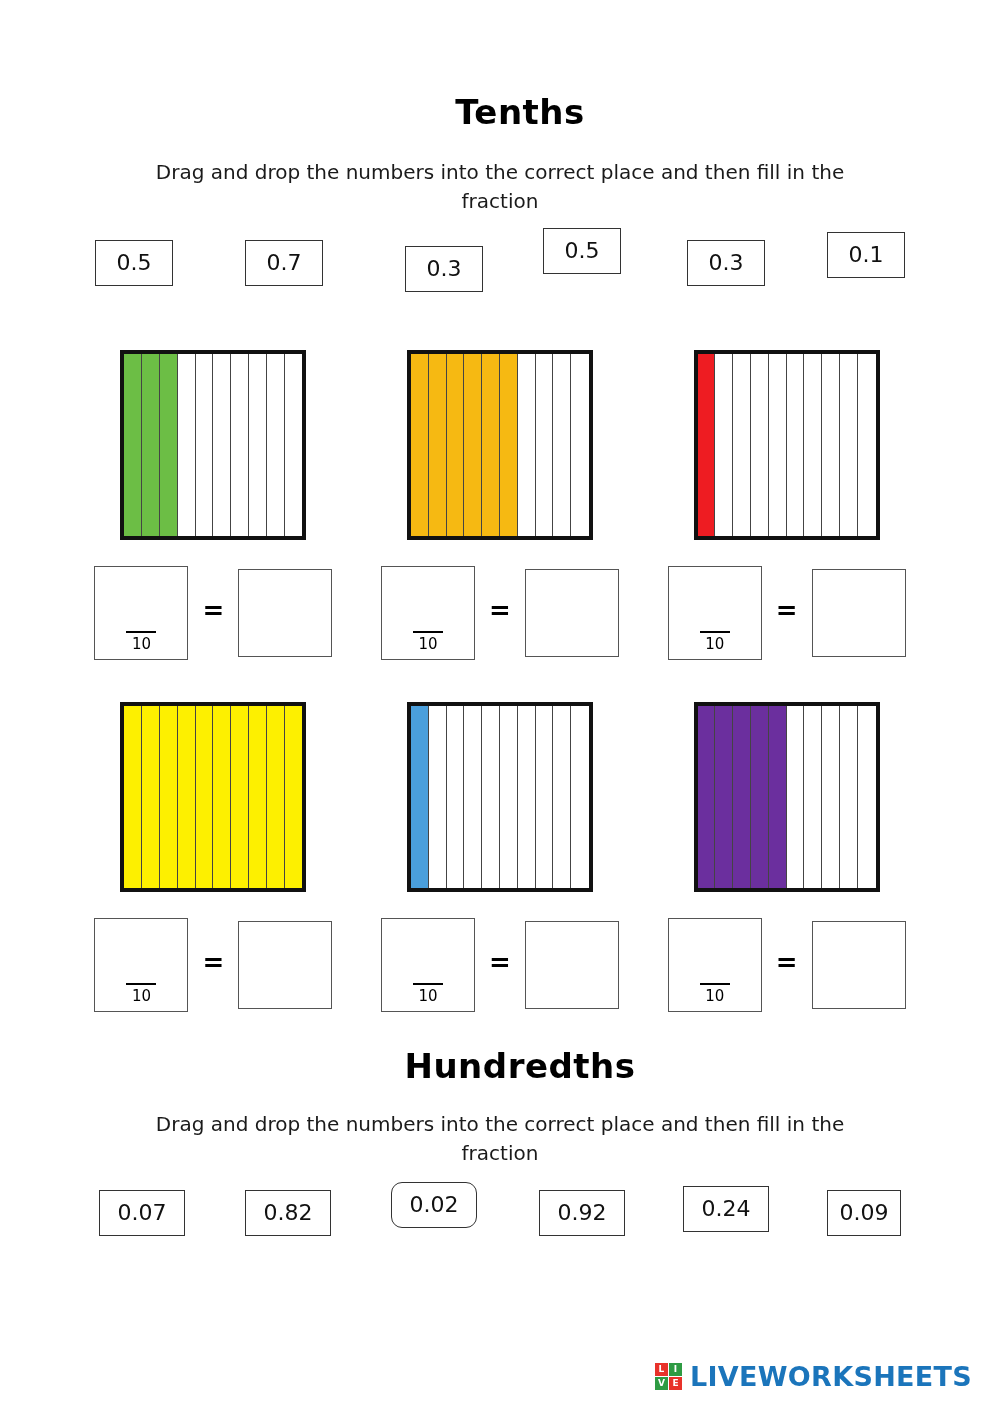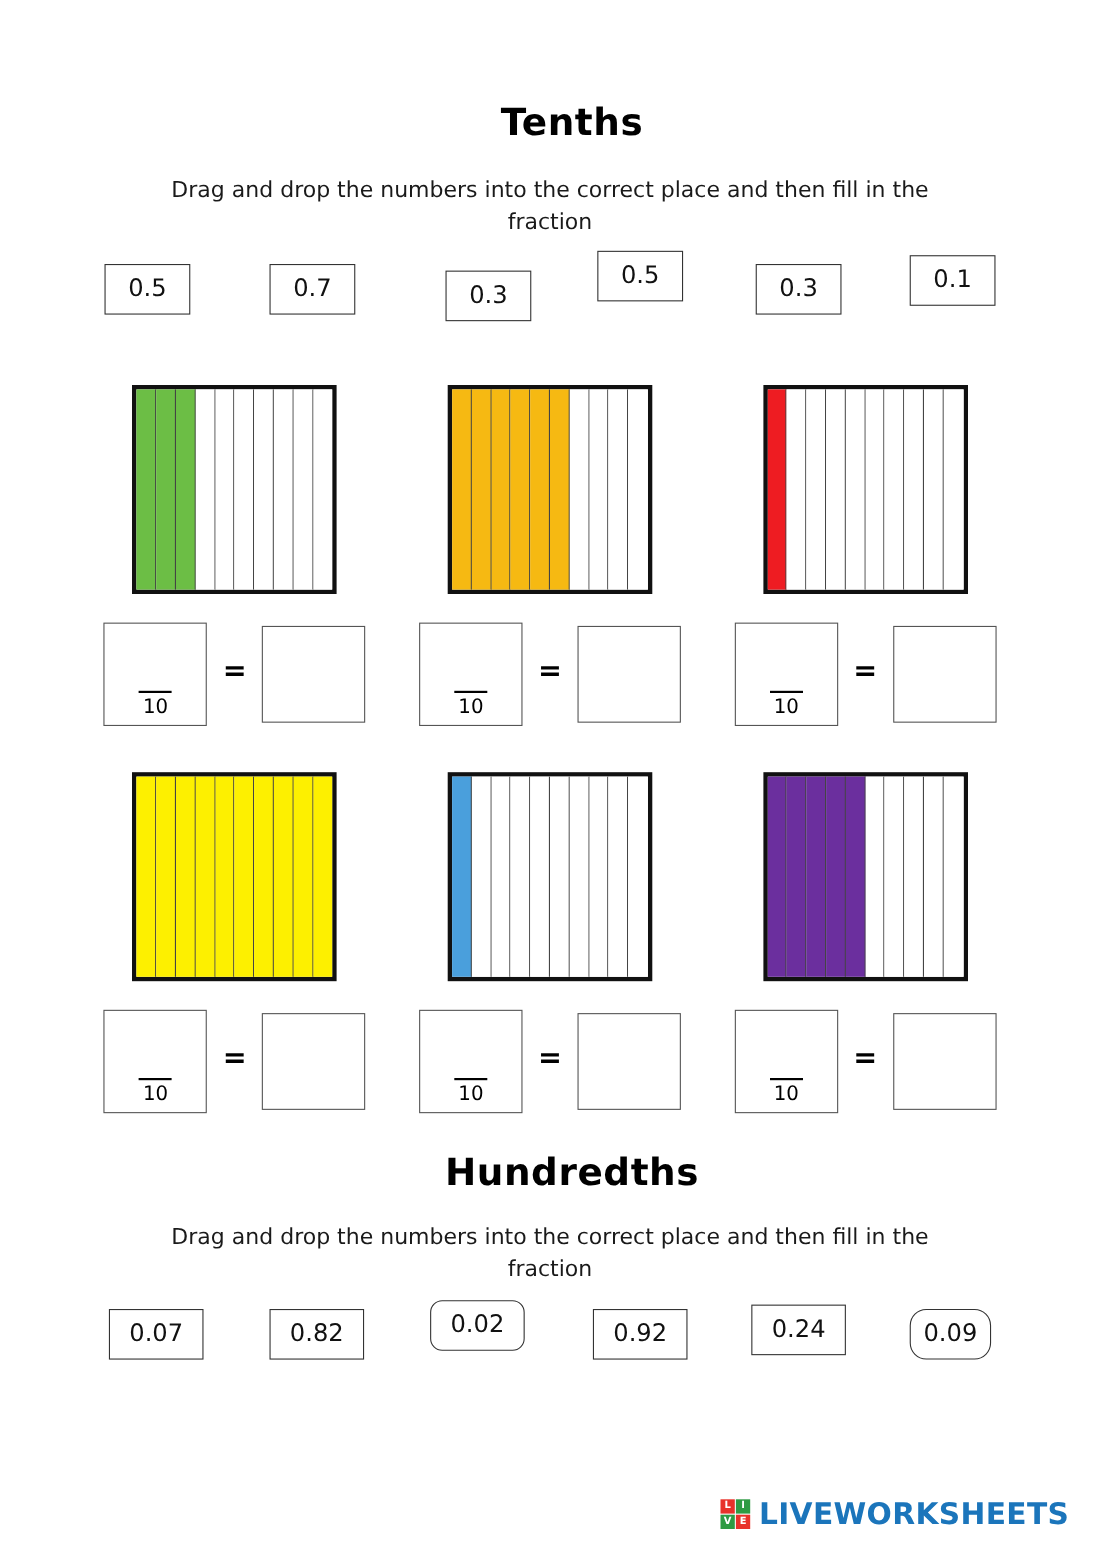--- a/index.html
+++ b/index.html
@@ -95,21 +95,21 @@
     height: 94px;
     border: 1.5px solid #555;
     background: #fff;
     cursor: text;
   }
   .fraction-den {
     position: absolute;
     left: 0; right: 0;
     bottom: 6px;
     text-align: center;
-    font-size: 18px;
+    font-size: 15px;
     color: #000;
   }
   .fraction-den span {
     display: inline-block;
     border-top: 2px solid #000;
     padding-top: 2px;
     min-width: 30px;
   }
   .equals {
     font-size: 26px;
@@ -330,21 +330,21 @@
     <div class="section-title">Hundredths</div>
 
     <div class="section-instr" style="margin-top:24px;">Drag and drop the numbers into the correct place and then fill in the fraction</div>
 
     <div class="chips-row" style="margin-top:22px;">
       <div class="chip" style="width:86px;">0.07</div>
       <div class="chip" style="width:86px; margin-left:44px;">0.82</div>
       <div class="chip" style="width:86px; margin-left:44px; margin-top:-8px;border-radius:11px;">0.02</div>
       <div class="chip" style="width:86px; margin-left:46px;">0.92</div>
       <div class="chip" style="width:86px; margin-left:42px; margin-top:-4px;">0.24</div>
-      <div class="chip" style="width:74px; margin-left:42px;border-radius:15px;">0.09</div>
+      <div class="chip" style="width:74px; margin-left:42px;">0.09</div>
     </div>
   </div>
 
   <div class="footer">
     <div class="lw-mark">
       <i style="background:#e8322a;">L</i>
       <i style="background:#2e9b43;">I</i>
       <i style="background:#2e9b43;">V</i>
       <i style="background:#e8322a;">E</i>
     </div>

